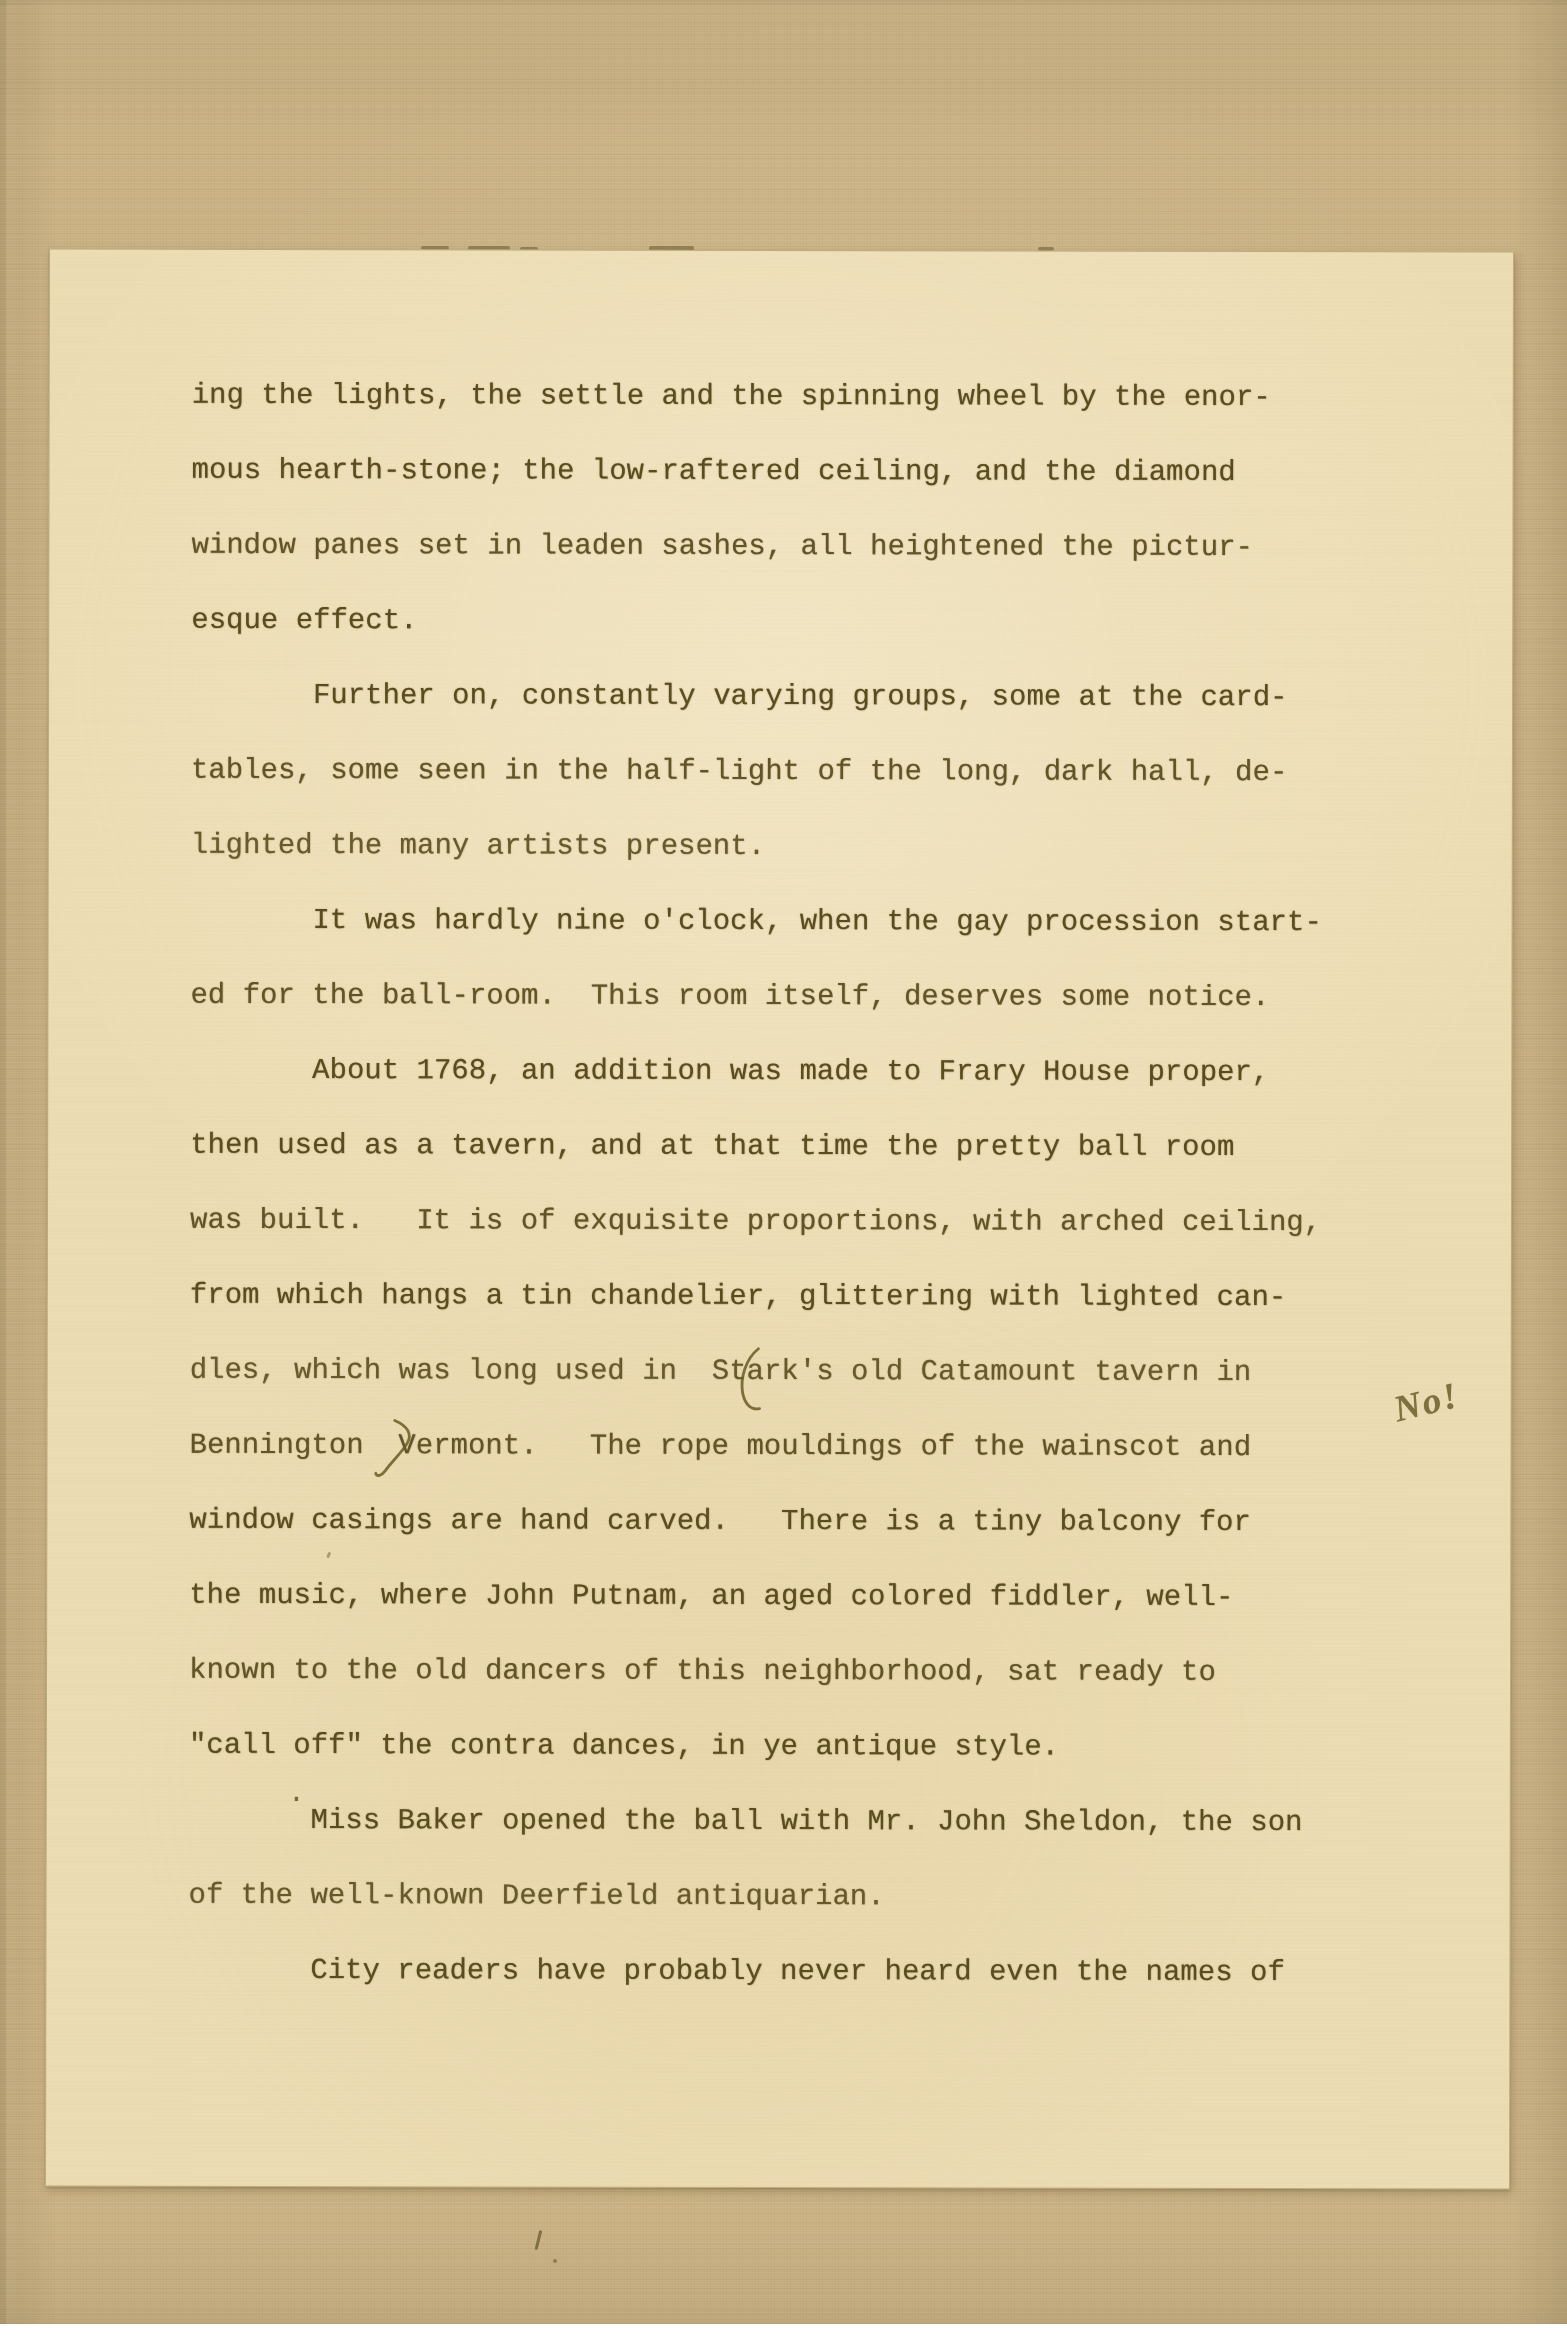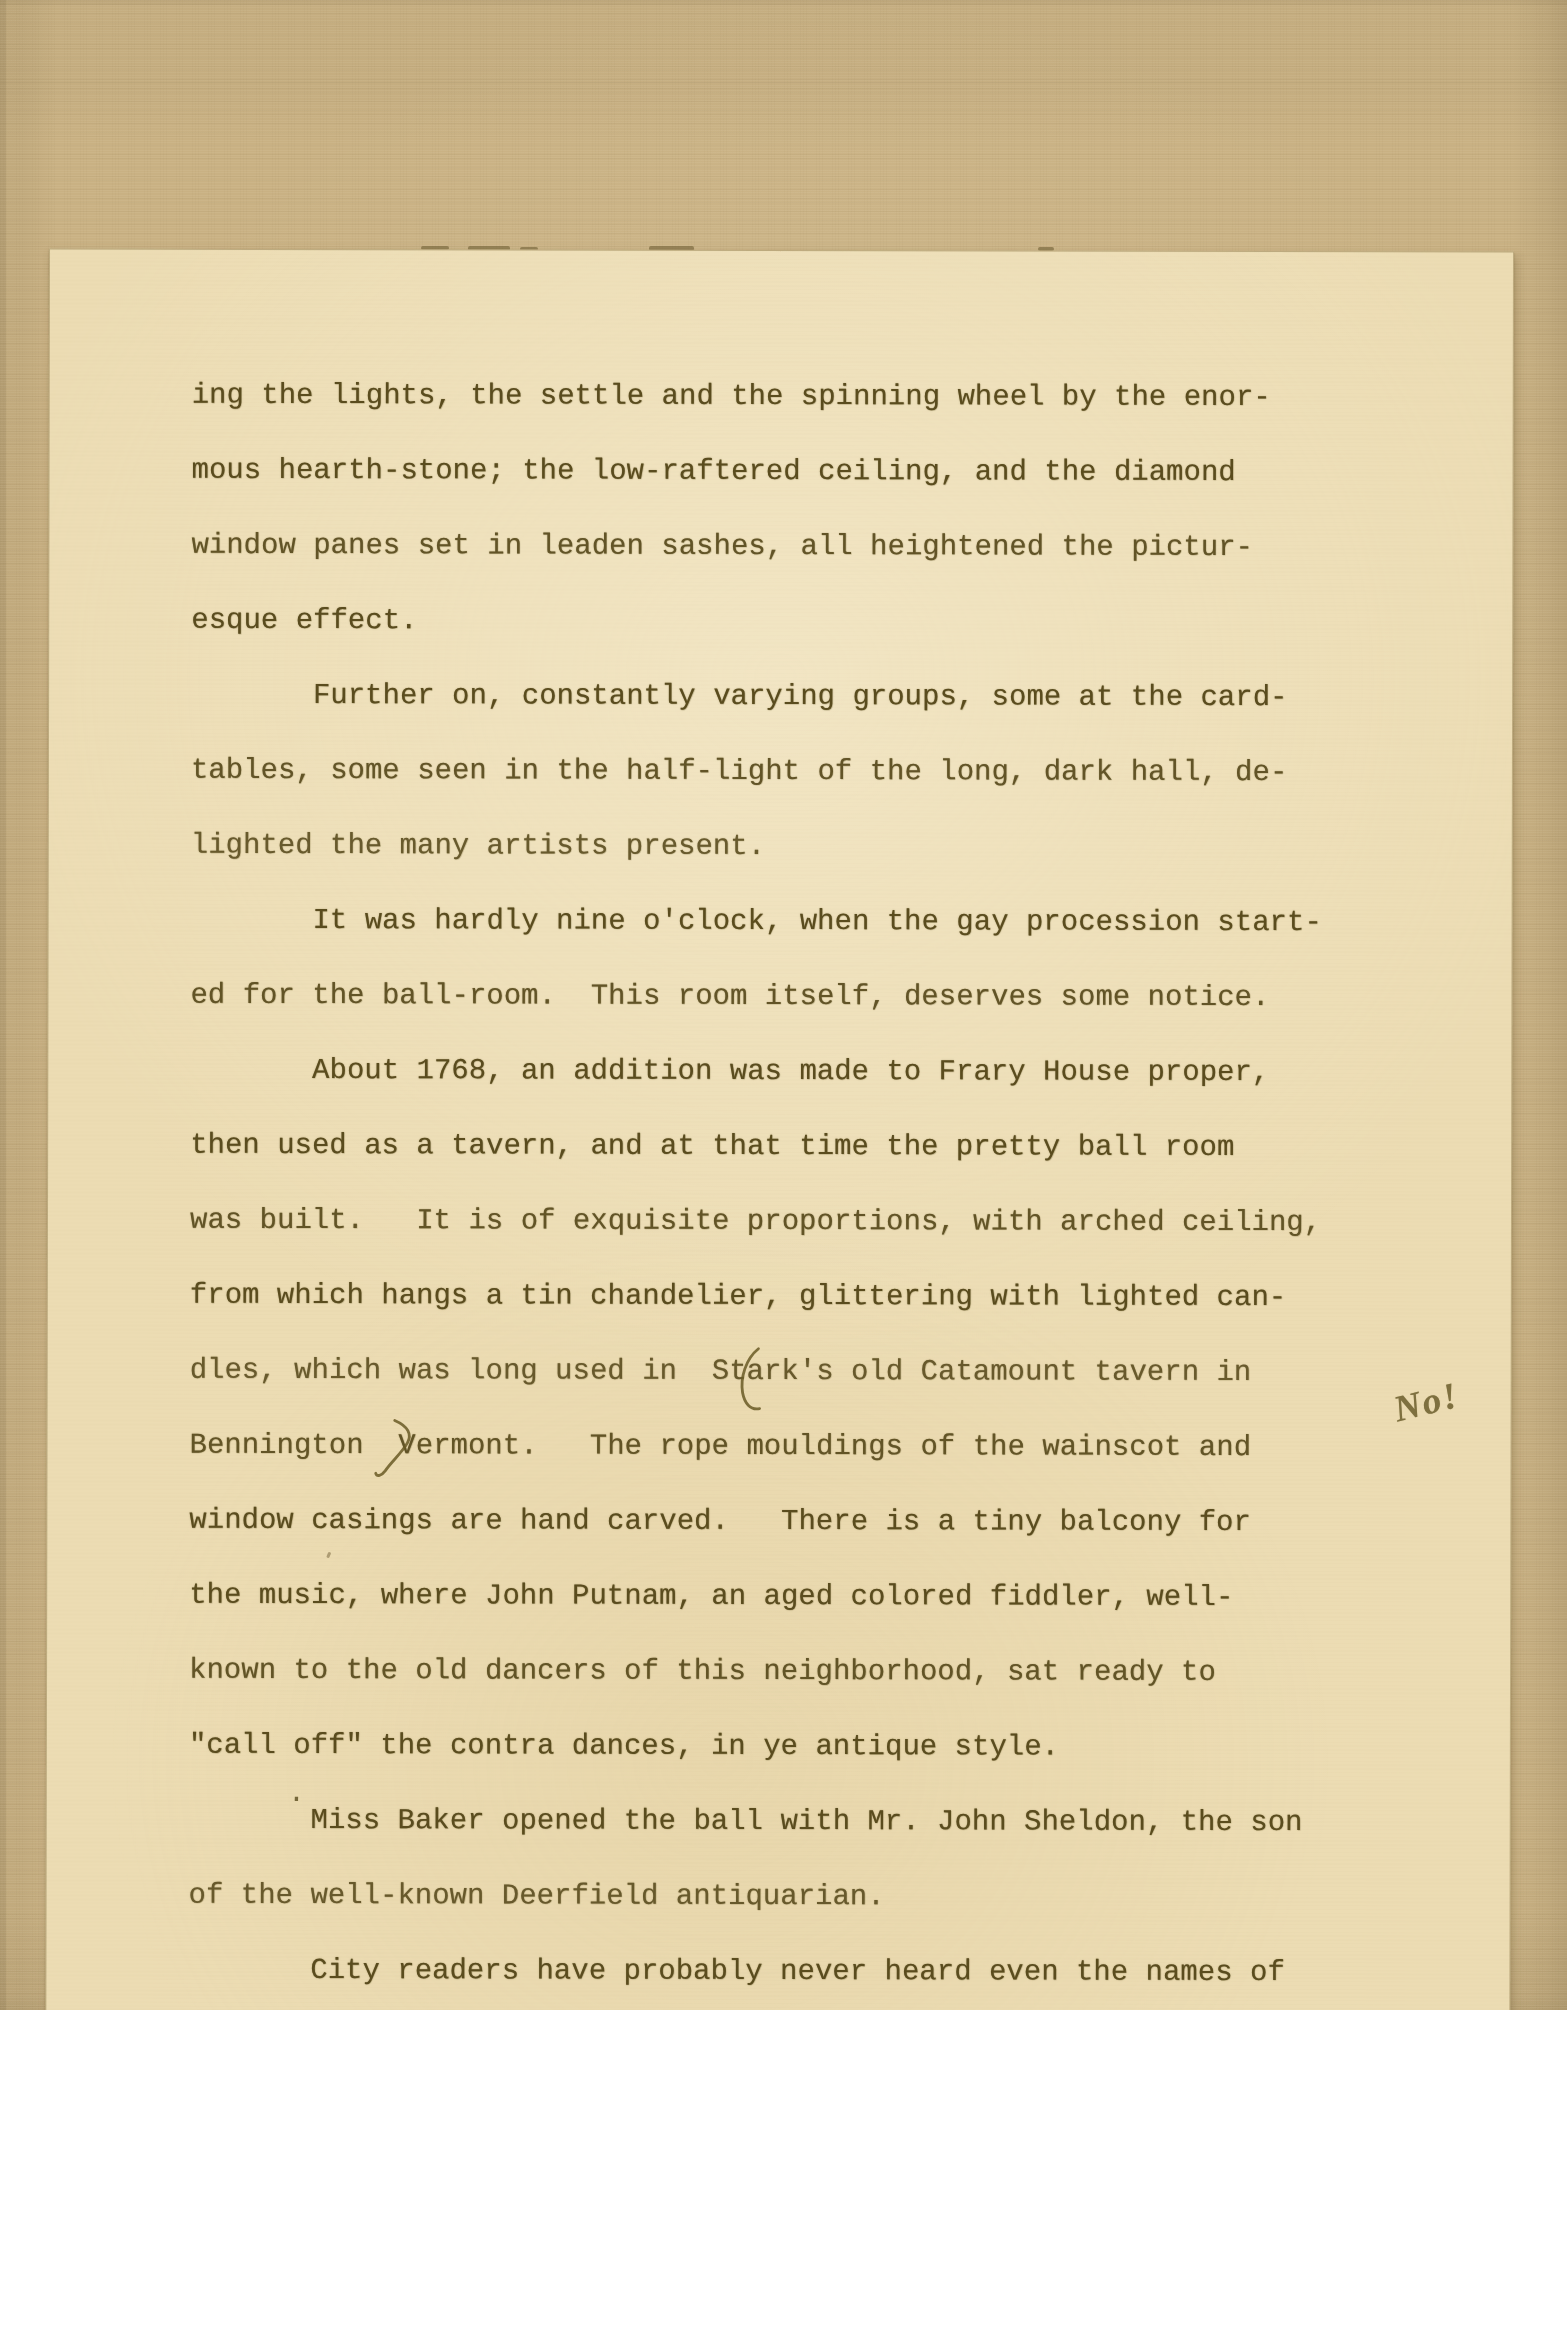--- a/index.html
+++ b/index.html
@@ -5,21 +5,21 @@
   html, body { margin: 0; padding: 0; }
   body {
     width: 1568px; height: 2342px;
     font-family: "Liberation Sans", sans-serif;
     overflow: hidden;
   }
 
   
   .canvas {
     position: relative;
-    width: 1568px; height: 2010px;
+    width: 1568px; height: 2324px;
     background-color: #c9b183;
     background-image:
       repeating-linear-gradient(180deg, rgba(255,250,235,0.055) 0 0.6px, rgba(0,0,0,0) 0.6px 2.5px),
       repeating-linear-gradient(180deg, rgba(116,96,56,0.06) 0 0.6px, rgba(0,0,0,0) 0.6px 4.4px),
       repeating-linear-gradient(90deg, rgba(116,96,56,0.035) 0 0.6px, rgba(0,0,0,0) 0.6px 3.2px),
       radial-gradient(ellipse 70% 45% at 52% 30%, rgba(255,246,222,0.10), rgba(0,0,0,0) 70%),
       linear-gradient(90deg, rgba(92,76,44,0.20) 0 6.3px, rgba(92,76,44,0.07) 6.3px 25px, rgba(0,0,0,0) 57px calc(100% - 57px), rgba(92,76,44,0.08) calc(100% - 23px), rgba(92,76,44,0.16) 100%),
       linear-gradient(180deg, rgba(92,76,44,0.10) 0 5px, rgba(92,76,44,0.04) 5px 88px, rgba(0,0,0,0) 139px calc(100% - 101px), rgba(92,76,44,0.07) calc(100% - 19px), rgba(92,76,44,0.13) 100%);
     overflow: hidden;
   }

